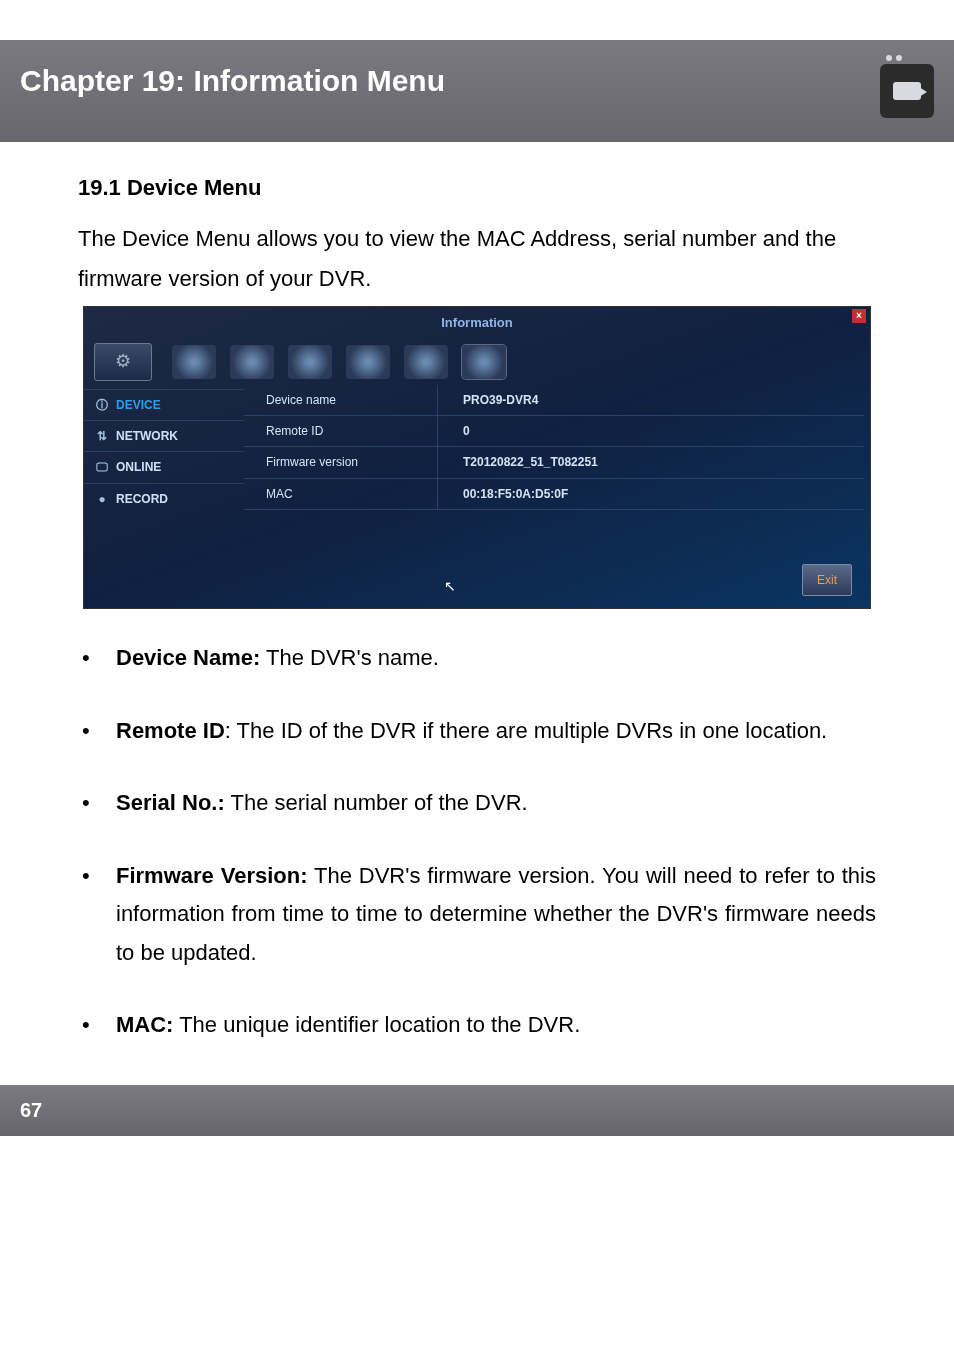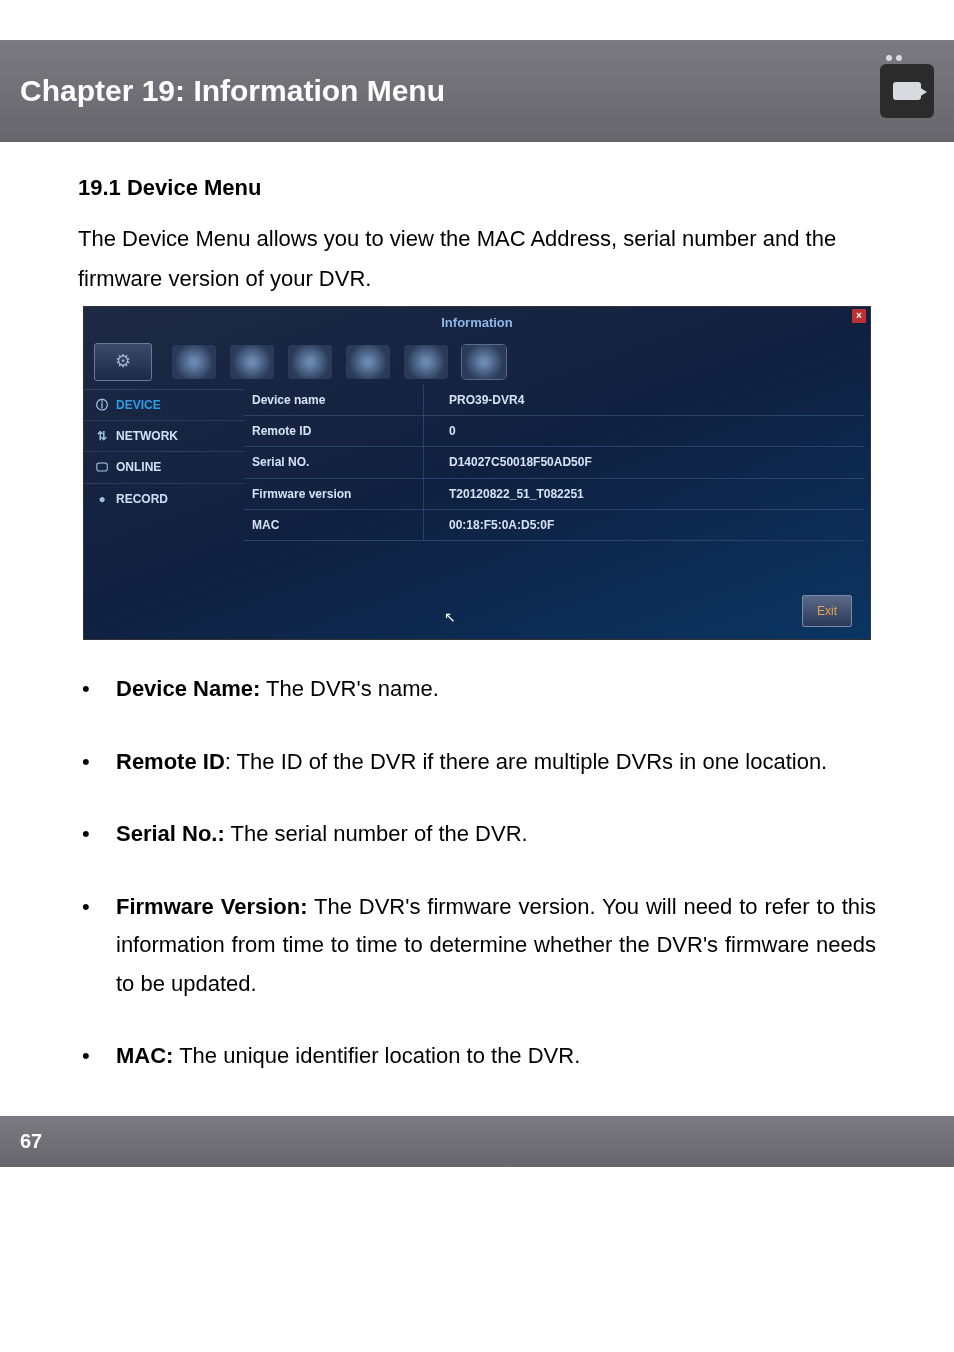--- a/index.html
+++ b/index.html
@@ -8,21 +8,20 @@
     background: #ffffff;
     width: 954px;
     margin: 0 auto;
     color: #000;
   }
   .header-bar {
     background: #6d6d72;
     background: linear-gradient(#7a7a80, #66666c);
     padding: 24px 20px 24px 20px;
     display: flex;
-    align-items: center;
     justify-content: space-between;
     margin-top: 40px;
   }
   .header-title {
     font-size: 30px;
     font-weight: bold;
     color: #fff;
   }
   .header-icon {
     width: 54px;
@@ -94,21 +93,21 @@
     color:#cfe0f5;font-size:12px;font-weight:bold;
     padding:4px 10px;
     border-top:1px solid rgba(100,120,150,.3);
   }
   .ss-side-item.active { color:#2aa0e8; }
   .ss-side-icon{width:16px;height:14px;display:inline-flex;align-items:center;justify-content:center;font-size:12px;color:#9fc0e0;}
   .ss-table {
     flex:1; font-size:12px; color:#d5e3f5; padding-right:6px;
   }
   .ss-row{display:flex;border-bottom:1px solid #2a4268;}
-  .ss-row .k{width:180px;padding:4px 8px;font-weight:bold;color:#d5e3f5;text-align:left;border-right:1px solid #2a4268;}
+  .ss-row .k{width:180px;padding:4px 8px;font-weight:normal;color:#d5e3f5;text-align:left;border-right:1px solid #2a4268;margin-left:14px;}
   .ss-row .v{flex:1;padding:4px 8px;font-weight:bold;color:#d5e3f5;text-align:left;margin-left:17px;}
   .ss-exit{
     display:inline-block;margin:54px 12px 12px auto;float:right;
     background:linear-gradient(#5a6a88,#2a3a58);color:#e9a050;font-weight:normal;font-size:12px;padding:4px 14px;border:1px solid #7a8aa8;border-radius:2px;cursor:pointer;
   }
   .ss-cursor{position:absolute;bottom:8px;left:360px;color:#fff;font-size:14px;}
   .clearfix::after{content:"";display:block;clear:both;}
 
   ul.bullets {
     list-style: none;
@@ -197,24 +196,20 @@
       <div class="ss-table">
         <div class="ss-row">
           <div class="k">Device name</div>
           <div class="v">PRO39-DVR4</div>
         </div>
         <div class="ss-row">
           <div class="k">Remote ID</div>
           <div class="v">0</div>
         </div>
         <div class="ss-row">
-          <div class="k">Serial NO.</div>
-          <div class="v">D14027C50018F50AD50F</div>
-        </div>
-        <div class="ss-row">
           <div class="k">Firmware version</div>
           <div class="v">T20120822_51_T082251</div>
         </div>
         <div class="ss-row">
           <div class="k">MAC</div>
           <div class="v">00:18:F5:0A:D5:0F</div>
         </div>
         <div class="ss-exit">Exit</div>
       </div>
     </div>

